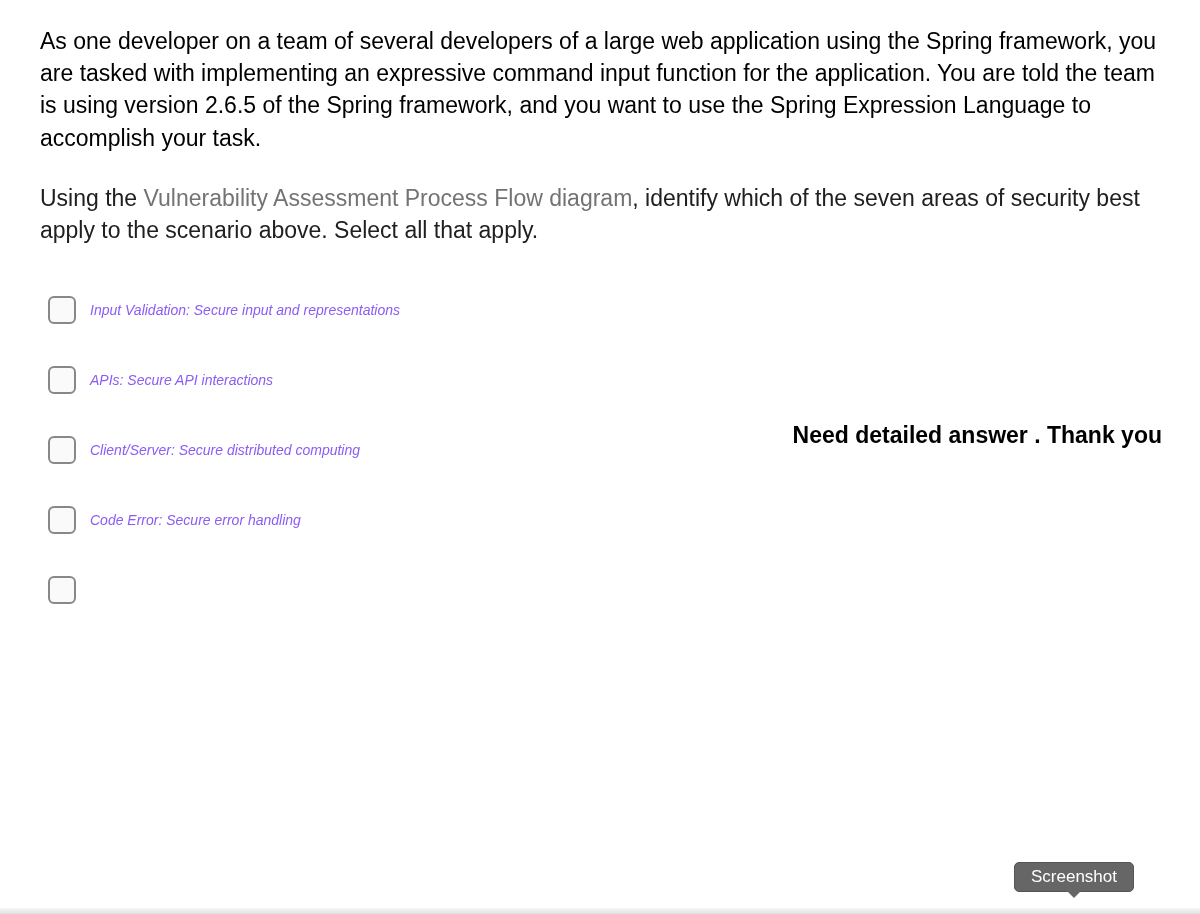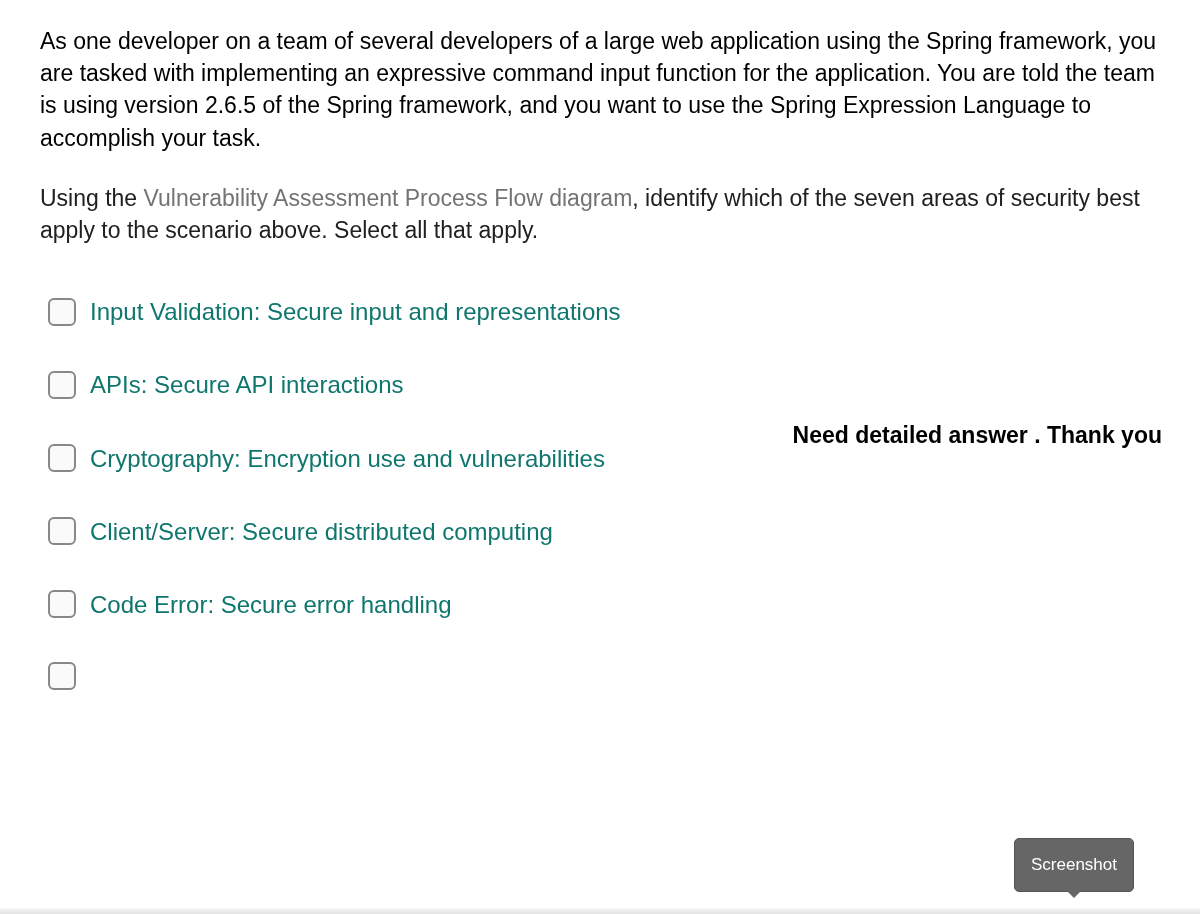--- a/index.html
+++ b/index.html
@@ -45,41 +45,42 @@
       width: 28px;
       height: 28px;
       border: 2px solid #888;
       border-radius: 6px;
       margin-right: 14px;
       flex-shrink: 0;
       cursor: pointer;
       background: #fafafa;
     }
     .option-label {
-      font-size: 24px;
-      color: #0f766e;
+      font-size: 14px;
+      color: #8b5cf6;
       line-height: 1.3;
+      font-style: italic;
     }
     .annotation {
       position: absolute;
       right: 38px;
       top: 422px;
       font-size: 23px;
       font-weight: 700;
       color: #000000;
       margin-left: 8px;
     }
     .screenshot-badge {
       position: absolute;
       right: 66px;
       bottom: 22px;
       background: #666;
       color: #ffffff;
       font-size: 17px;
-      padding: 16px 16px;
+      padding: 4px 16px;
       border-radius: 5px;
       border: 1px solid #555;
     }
     .screenshot-badge::after {
       content: "";
       position: absolute;
       bottom: -7px;
       left: 50%;
       transform: translateX(-50%);
       border-left: 7px solid transparent;
@@ -109,24 +110,20 @@
   <div class="option-row">
     <div class="checkbox"></div>
     <span class="option-label">Input Validation: Secure input and representations</span>
   </div>
 
   <div class="option-row">
     <div class="checkbox"></div>
     <span class="option-label">APIs: Secure API interactions</span>
   </div>
 
-  <div class="option-row">
-    <div class="checkbox"></div>
-    <span class="option-label">Cryptography: Encryption use and vulnerabilities</span>
-  </div>
 
   <div class="option-row">
     <div class="checkbox"></div>
     <span class="option-label">Client/Server: Secure distributed computing</span>
   </div>
 
   <div class="option-row">
     <div class="checkbox"></div>
     <span class="option-label">Code Error: Secure error handling</span>
   </div>

